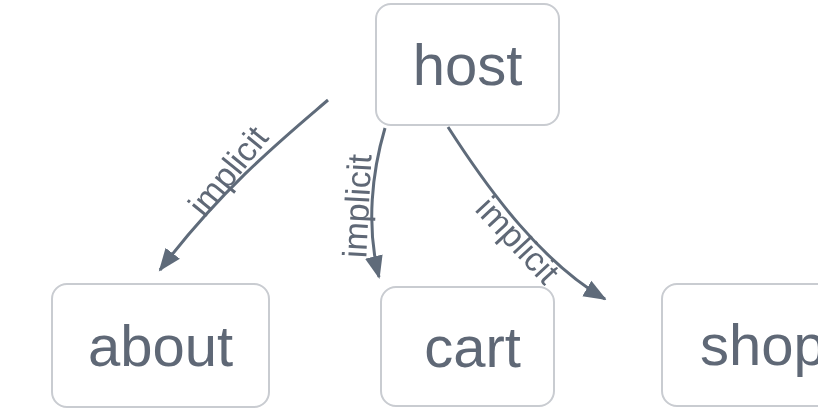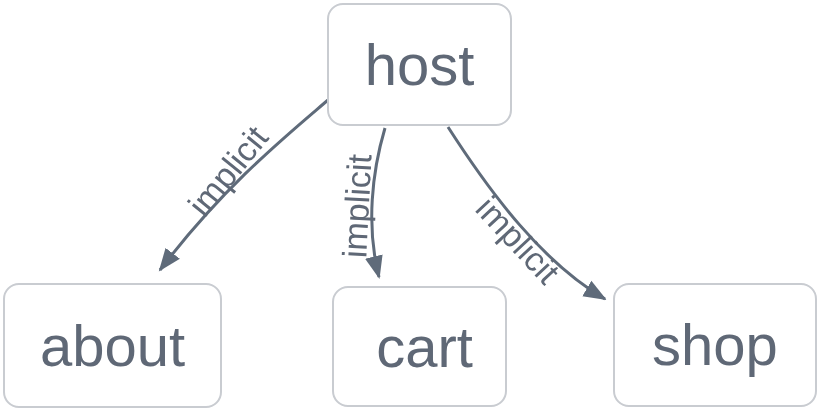--- a/index.html
+++ b/index.html
@@ -39,20 +39,21 @@
   }
   .node {
     position: absolute;
     box-sizing: border-box;
     background: var(--node-fill, #ffffff);
     border: 2px solid var(--node-border, #c9ccd1);
     border-radius: 16px;
     display: flex;
     align-items: center;
     justify-content: center;
+    margin-left: 48px;
   }
   .node-label {
     font-size: 58px;
     color: var(--node-text, #5f6876);
     line-height: 1;
     white-space: nowrap;
   }
 </style>
 </head>
 <body>

